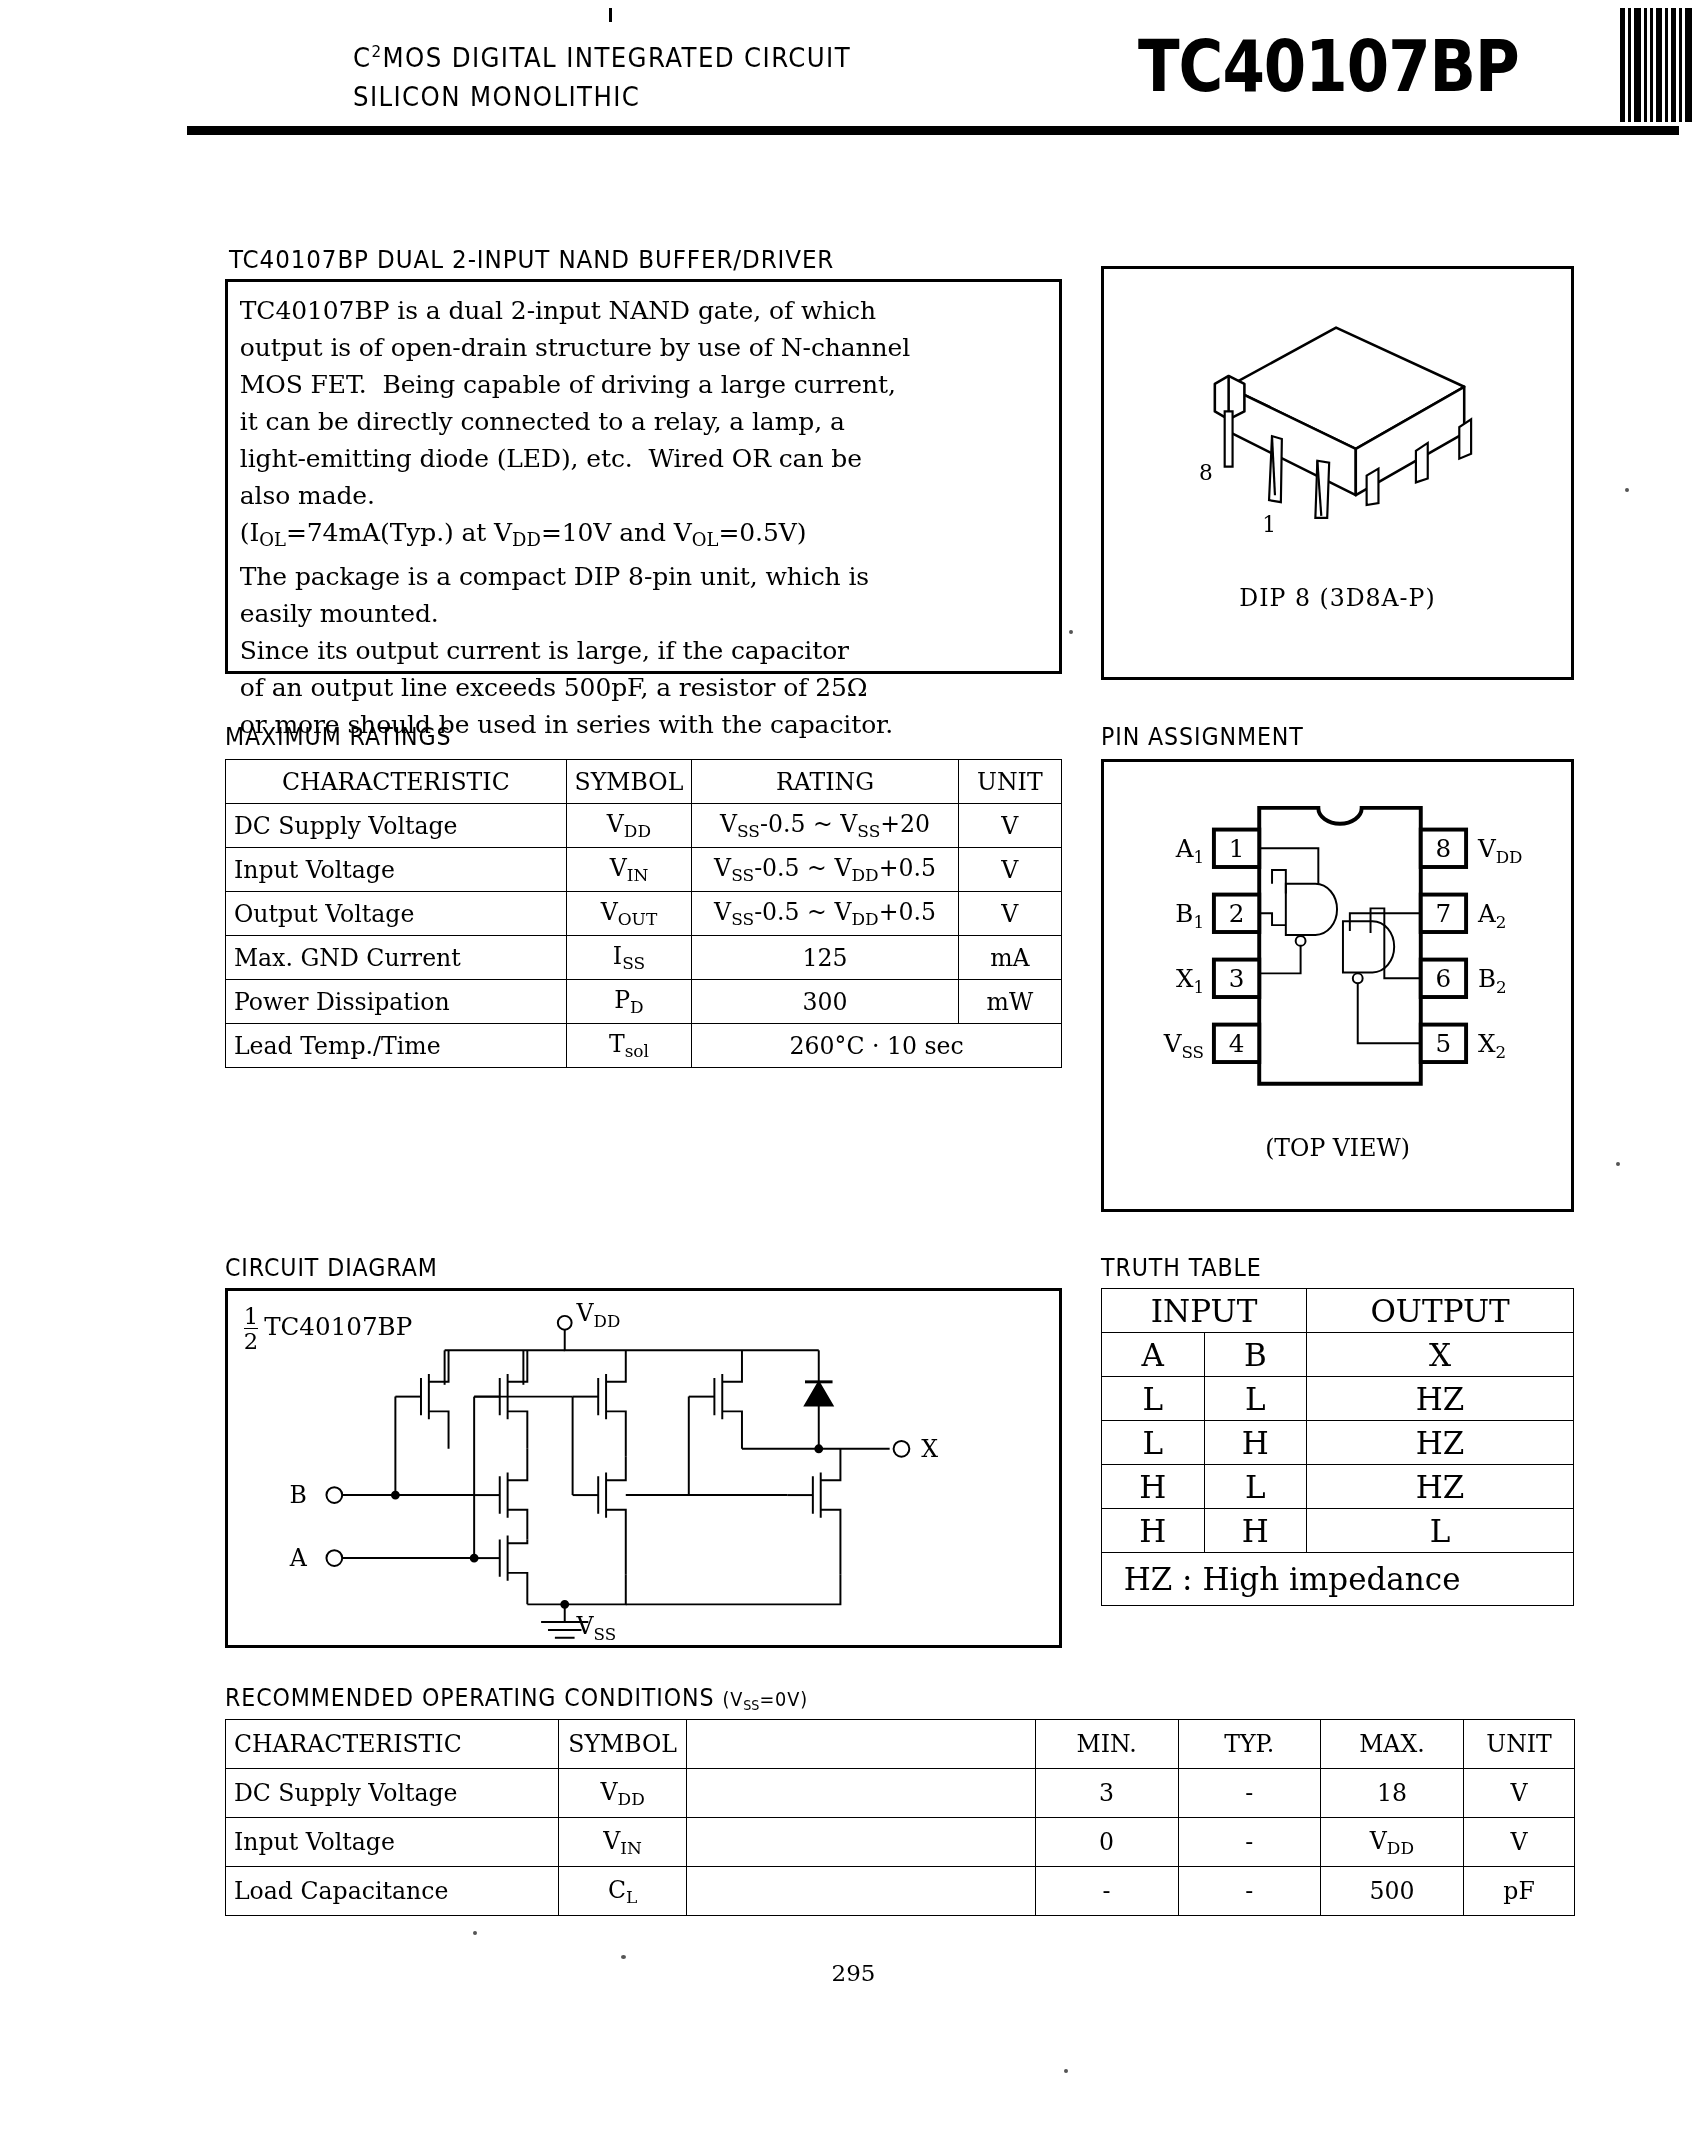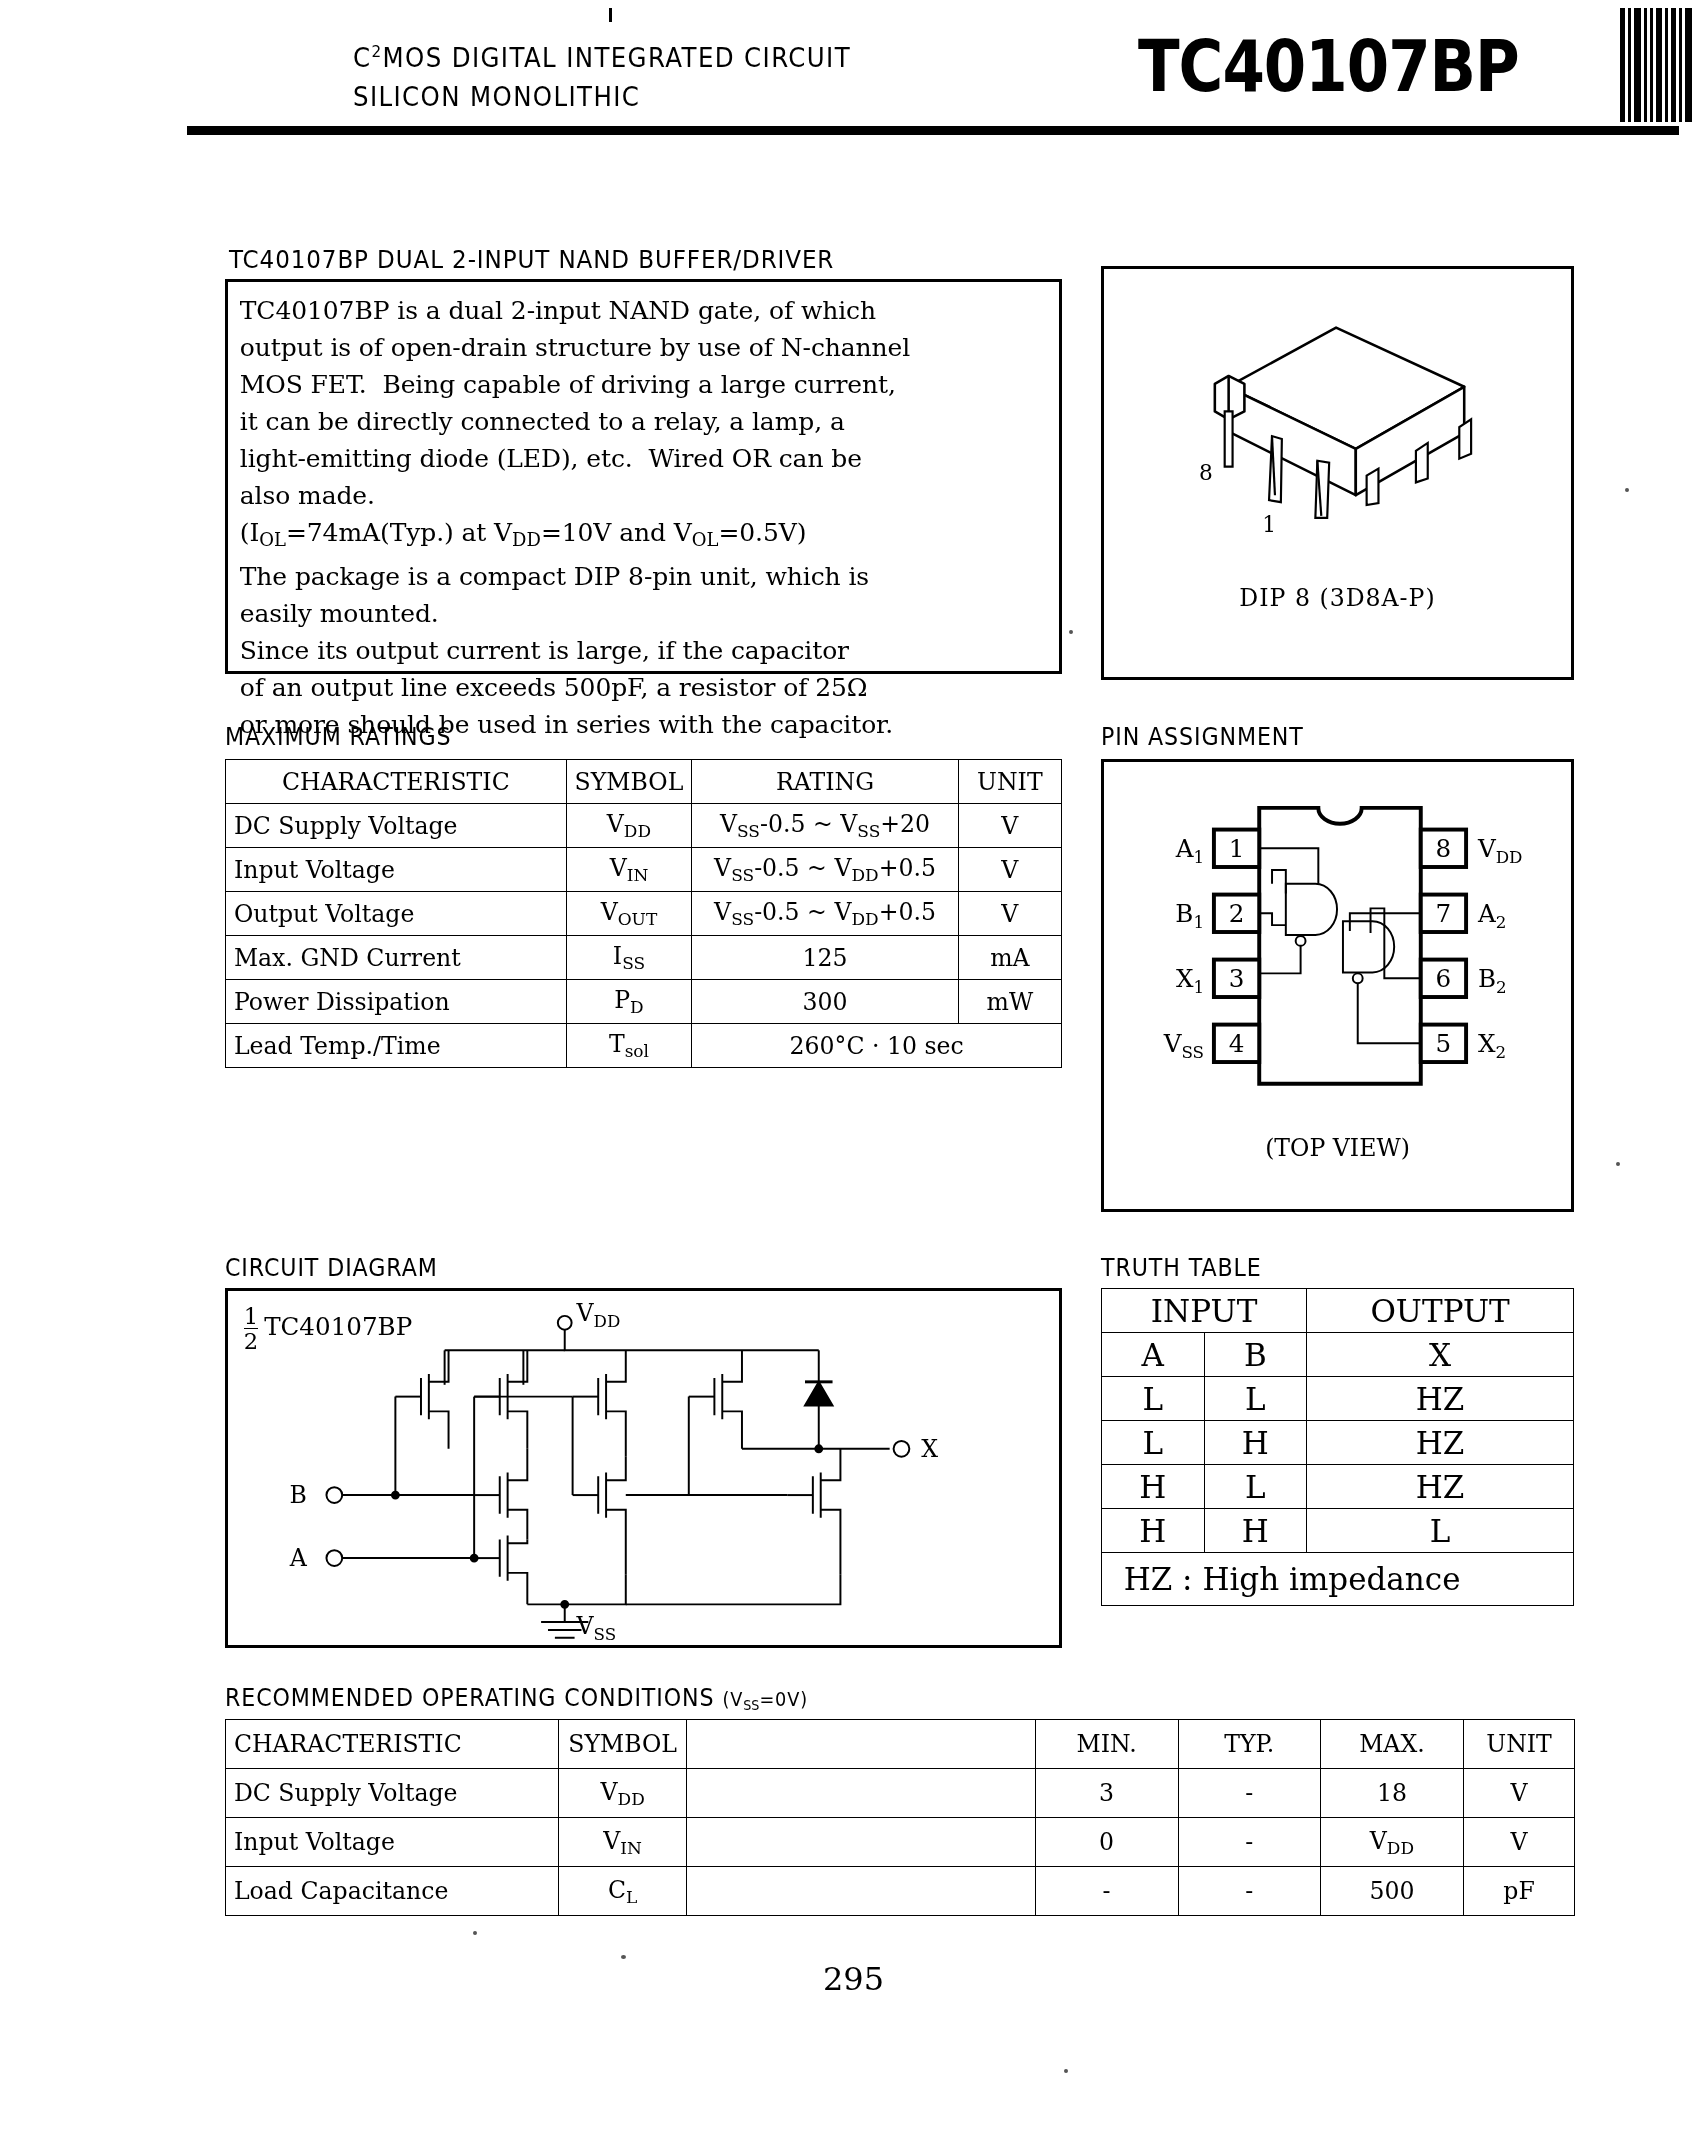--- a/index.html
+++ b/index.html
@@ -101,21 +101,21 @@
   .r-char { width:340px; text-align:left; }
   .r-sym  { width:128px; text-align:center; }
   .r-blank{ width:374px; }
   .r-min  { width:148px; text-align:center; }
   .r-typ  { width:148px; text-align:center;margin-left:48px; }
   .r-max  { width:148px; text-align:center; }
   .r-unit { width:113px; text-align:center; }
 
   
   #pageno { position:absolute; left:0; right:0; top:1960px; text-align:center;
-            font-family:"DejaVu Serif","Liberation Serif",serif; font-size:32px; }
+            font-family:"DejaVu Serif","Liberation Serif",serif; font-size:23px; }
   .speck { position:absolute; background:#555; border-radius:50%; }
 </style>
 </head>
 <body>
 
 <div class="page">
 
   <div class="hdr-tick"></div>
 
   <div class="hdr-left">

